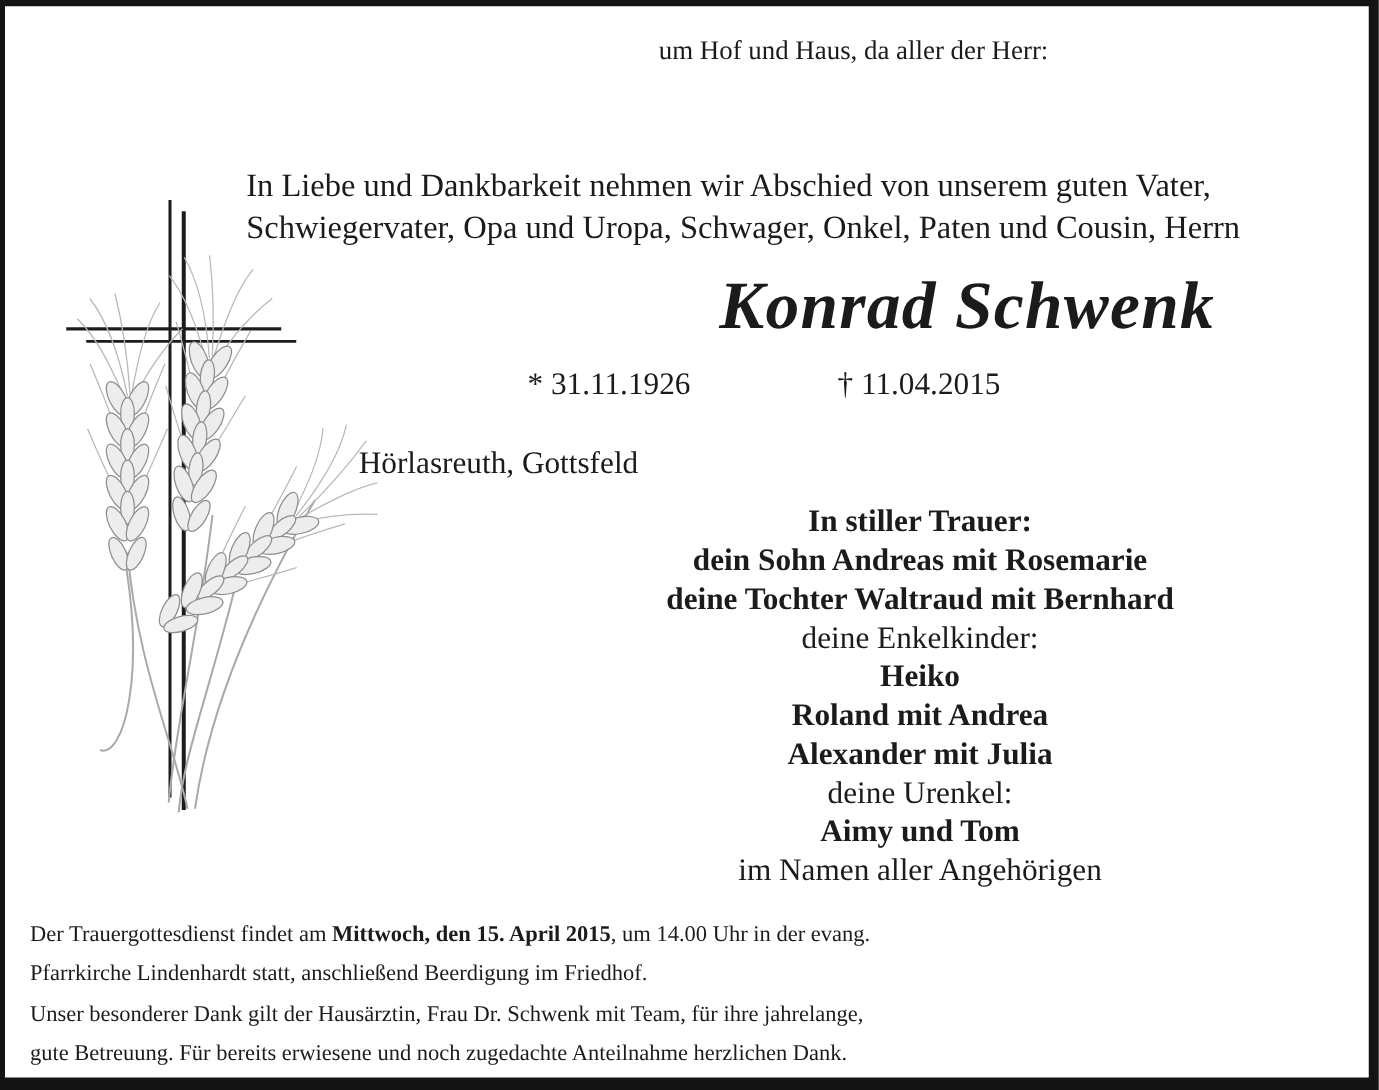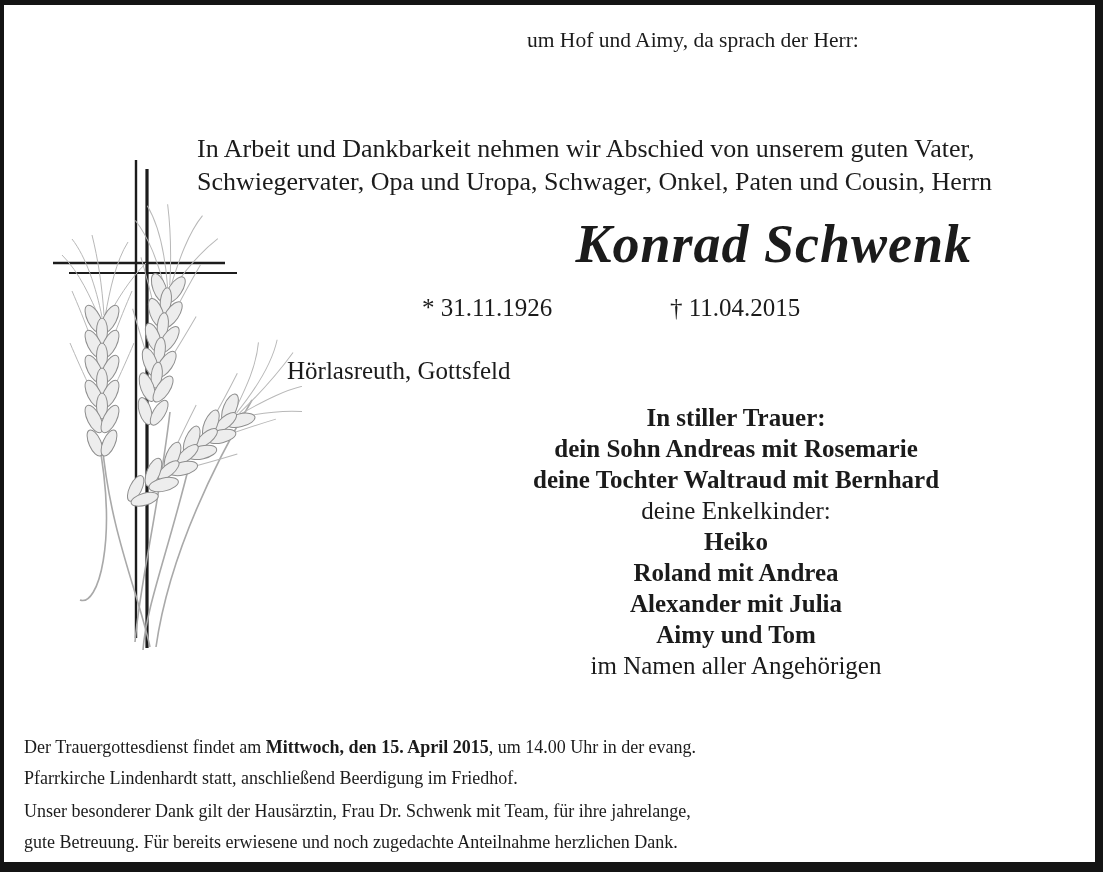--- a/index.html
+++ b/index.html
@@ -88,41 +88,42 @@
     </g>
   <g>
       <use href="#ear" transform="translate(130,125) rotate(7)"></use>
     </g>
   <g>
       <use href="#ear" transform="translate(212,258) rotate(50)"></use>
     </g>
 </svg>
 
 <div class="epigraph">
-  <div class="line">um Hof und Aimy, da sprach der Herr:</div>
+  <div class="line">um Hof und Haus, da aller der Herr:</div>
 </div>
 
 <div class="intro">
-  <div class="line">In Arbeit und Dankbarkeit nehmen wir Abschied von unserem guten Vater,</div>
+  <div class="line">In Liebe und Dankbarkeit nehmen wir Abschied von unserem guten Vater,</div>
   <div class="line">Schwiegervater, Opa und Uropa, Schwager, Onkel, Paten und Cousin, Herrn</div>
 </div>
 
 <div class="name">Konrad Schwenk</div>
 <div class="birth line">* 31.11.1926</div>
 <div class="death line">† 11.04.2015</div>
 <div class="places line">Hörlasreuth, Gottsfeld</div>
 
 <div class="mourners">
   <div class="line bold">In stiller Trauer:</div>
   <div class="line bold">dein Sohn Andreas mit Rosemarie</div>
   <div class="line bold">deine Tochter Waltraud mit Bernhard</div>
   <div class="line">deine Enkelkinder:</div>
   <div class="line bold">Heiko</div>
   <div class="line bold">Roland mit Andrea</div>
   <div class="line bold">Alexander mit Julia</div>
+  <div class="line">deine Urenkel:</div>
   <div class="line bold">Aimy und Tom</div>
   <div class="line">im Namen aller Angehörigen</div>
 </div>
 
 <div class="bottom">
   <div>
     <div class="line"><span>Der Trauergottesdienst findet am </span><b>Mittwoch, den 15. April 2015</b><span>, um 14.00 Uhr in der evang.</span></div>
     <div class="line">Pfarrkirche Lindenhardt statt, anschließend Beerdigung im Friedhof.</div>
   </div>
   <div class="para2">

